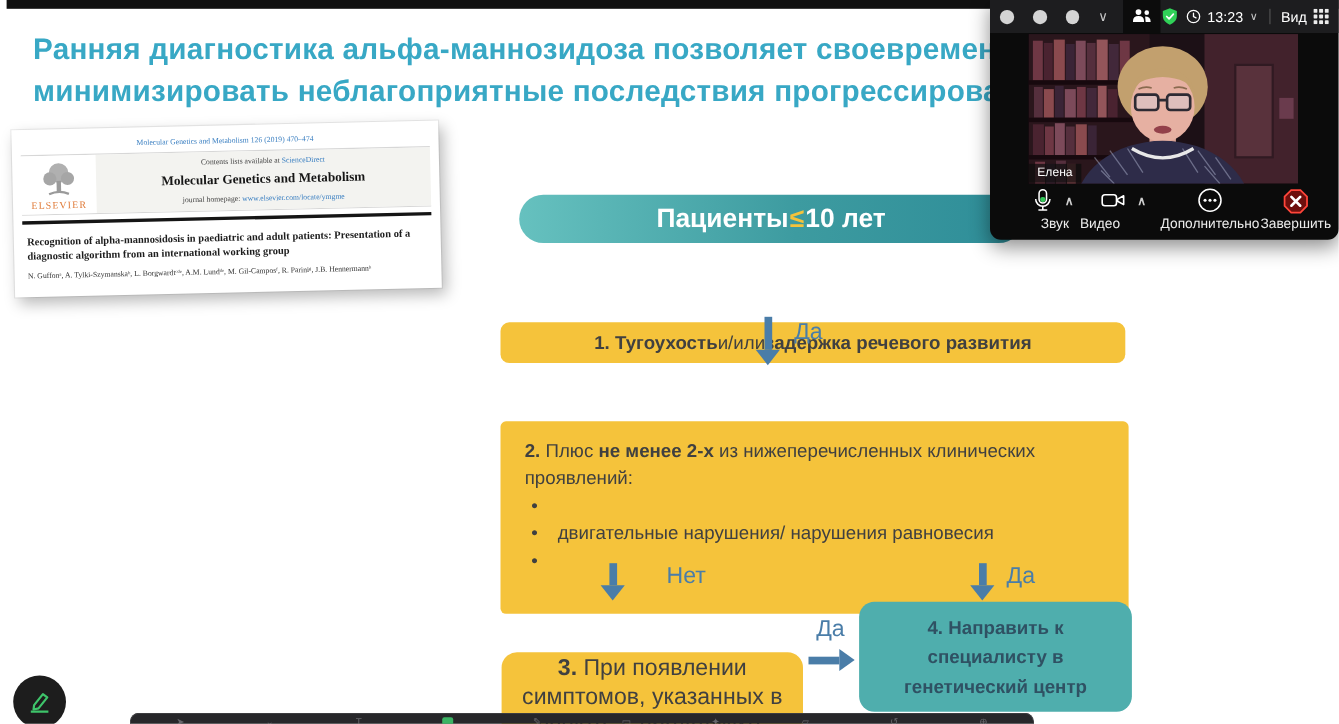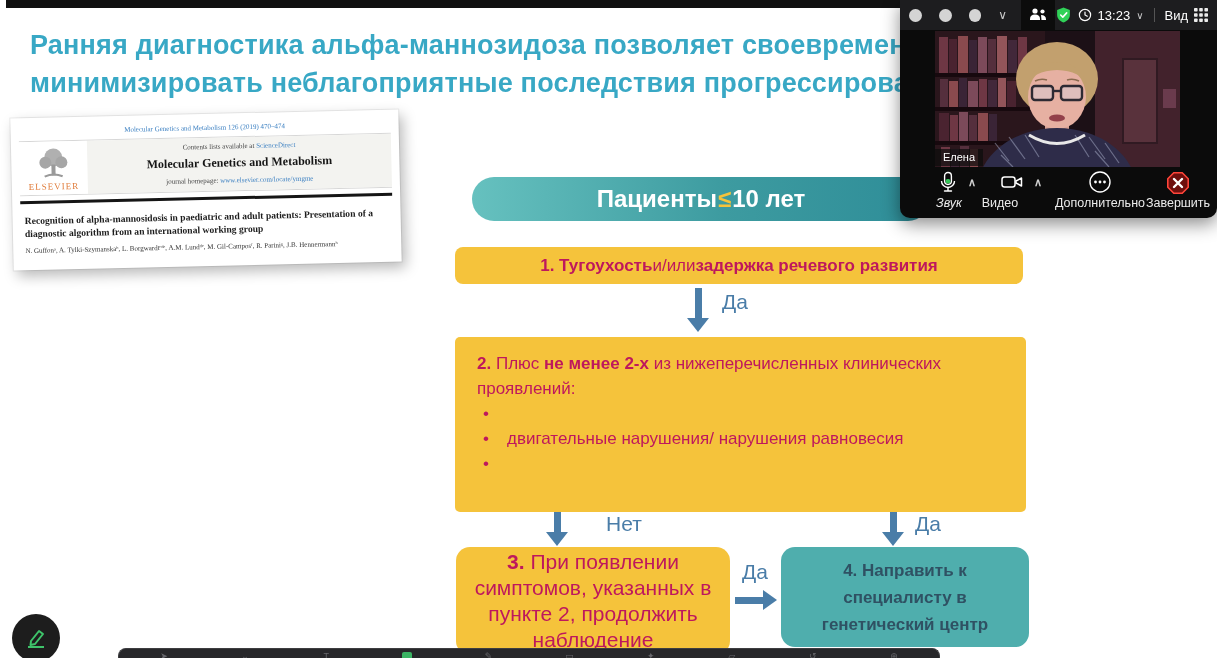--- a/index.html
+++ b/index.html
@@ -23,21 +23,21 @@
   .a-jname{font-size:12px;font-weight:bold;color:#161616;font-family:"Liberation Serif",serif;margin:5px 0 6px;}
   .a-home{font-size:7px;color:#444;font-family:"Liberation Serif",serif;}
   .a-rule{height:3px;background:#151515;margin-top:5px;}
   .a-title{font-family:"Liberation Serif",serif;font-size:9.6px;line-height:13px;color:#1d1d1d;margin:10px 4px 0;font-weight:bold;}
   .a-authors{font-family:"Liberation Serif",serif;font-size:7px;line-height:10px;color:#333;margin:6px 4px 0;}
   
   .pill{position:absolute;left:472px;top:177px;width:458px;height:44px;border-radius:22px;
       background:linear-gradient(90deg,#66c1bf 0%,#3d9ba0 55%,#2e8d98 100%);
       color:#fff;font-size:24px;font-weight:bold;display:flex;align-items:center;justify-content:center;z-index:2;}
   .pill .lte{color:#f5c33b;margin:0 1px;}
-  .ybox{position:absolute;background:#f5c33b;color:#be185d;z-index:1;}
+  .ybox{position:absolute;background:#f5c33b;color:#404040;z-index:1;margin-top:46px;}
   .box1{left:455px;top:247px;width:568px;height:37px;border-radius:8px;
       display:flex;align-items:center;justify-content:center;font-size:17px;}
   .box2{left:455px;top:337px;width:571px;height:175px;border-radius:5px;
       padding:14px 22px;box-sizing:border-box;font-size:17px;line-height:25px;}
   .b2row{display:flex;}
   .b2dot{width:30px;padding-left:6px;box-sizing:border-box;}
   .box3{left:456px;top:547px;width:274px;height:108px;border-radius:14px;
       display:flex;align-items:center;justify-content:center;text-align:center;
       font-size:21px;line-height:26px;padding:4px 12px;box-sizing:border-box;}
   .box4{position:absolute;left:781px;top:547px;width:248px;height:100px;border-radius:14px;
@@ -303,21 +303,21 @@
 
   <span class="ctrl-icon" style="left:48px;">
     <svg width="24" height="24" viewBox="0 0 24 24">
       <rect x="8.6" y="2.5" width="6.8" height="12" rx="3.4" stroke="#fff" stroke-width="1.4" fill="none"></rect>
       <rect x="9.6" y="9" width="4.8" height="4.6" rx="2" fill="#34c759"></rect>
       <path d="M5.5 11 a6.5 6.5 0 0 0 13 0" stroke="#fff" stroke-width="1.4" fill="none"></path>
       <path d="M12 17.5 L12 20.5 M8.5 21 L15.5 21" stroke="#fff" stroke-width="1.4" stroke-linecap="round"></path>
     </svg>
   </span>
   <span class="ctrl-chev" style="left:72px;">∧</span>
-  <span class="ctrl-label" style="left:49px;font-style:italic;">Звук</span>
+  <span class="ctrl-label" style="left:59px;">Звук</span>
 
   <span class="ctrl-icon" style="left:112px;">
     <svg width="26" height="24" viewBox="0 0 26 24">
       <rect x="3" y="7" width="13" height="10" rx="2.5" stroke="#fff" stroke-width="1.5" fill="none"></rect>
       <path d="M17 11 L22.5 8 V16 L17 13 Z" stroke="#fff" stroke-width="1.5" fill="none" stroke-linejoin="round"></path>
     </svg>
   </span>
   <span class="ctrl-chev" style="left:138px;">∧</span>
   <span class="ctrl-label" style="left:100px;">Видео</span>
 

